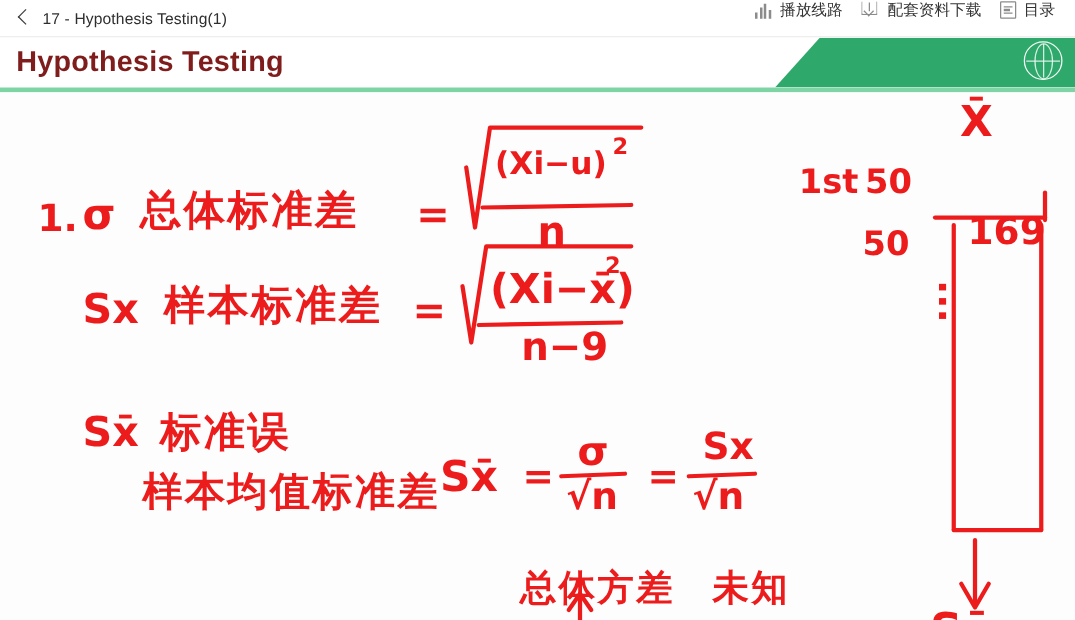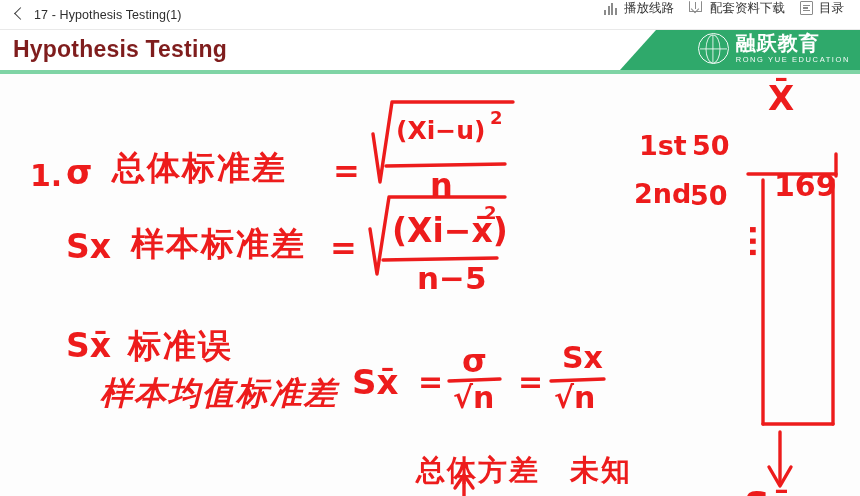--- a/index.html
+++ b/index.html
@@ -115,24 +115,20 @@
     </div>
   </div>
 
   <div class="header">
     <div class="hdr-title">Hypothesis Testing</div>
     <div class="brand"></div>
     <div class="brand-inner">
       <div class="globe">
           <em></em>
         </div>
-      <div class="brand-txt">
-        <div class="brand-cn">融跃教育</div>
-        <div class="brand-en">RONG YUE EDUCATION</div>
-      </div>
     </div>
     <div class="green-strip"></div>
   </div>
 
   <div class="board">
 
     <svg class="ink" viewBox="0 0 860 422" xmlns="http://www.w3.org/2000/svg">
       <g fill="none" stroke="#ed1c1c" stroke-width="3.4" stroke-linecap="round" stroke-linejoin="round">
 
         <path d="M373 60 L380 108 L392 28 L513 28"></path>
@@ -168,40 +164,39 @@
     <div class="htxt" style="left:333px;top:78px;font-size:32px;">=</div>
     <div class="htxt" style="left:396px;top:42px;font-size:25px;">(Xi−u)</div>
     <div class="htxt" style="left:490px;top:33px;font-size:18px;">2</div>
     <div class="htxt" style="left:430px;top:92px;font-size:32px;">n</div>
 
     <div class="htxt" style="left:66px;top:153px;font-size:33px;">Sx</div>
     <div class="htxt" style="left:115px;top:148px;font-size:33px;letter-spacing:2px;margin-left:16px;">样本标准差</div>
     <div class="htxt" style="left:330px;top:155px;font-size:32px;">=</div>
     <div class="htxt" style="left:392px;top:137px;font-size:33px;">(Xi−x̄)</div>
     <div class="htxt" style="left:484px;top:128px;font-size:18px;">2</div>
-    <div class="htxt" style="left:417px;top:186px;font-size:31px;">n−5</div>
+    <div class="htxt" style="left:417px;top:186px;font-size:31px;">n−9</div>
 
     <div class="htxt" style="left:66px;top:252px;font-size:33px;">Sx̄</div>
     <div class="htxt" style="left:128px;top:250px;font-size:33px;letter-spacing:2px;">标准误</div>
-    <div class="htxt" style="left:100px;top:298px;font-size:32px;letter-spacing:2px;font-style:italic;">样本均值标准差</div>
+    <div class="htxt" style="left:114px;top:298px;font-size:32px;letter-spacing:2px;">样本均值标准差</div>
 
     <div class="htxt" style="left:352px;top:288px;font-size:34px;">Sx̄</div>
     <div class="htxt" style="left:418px;top:290px;font-size:30px;">=</div>
     <div class="htxt" style="left:462px;top:268px;font-size:32px;">σ</div>
     <div class="htxt" style="left:453px;top:306px;font-size:30px;">√n</div>
     <div class="htxt" style="left:518px;top:290px;font-size:30px;">=</div>
     <div class="htxt" style="left:562px;top:266px;font-size:30px;">Sx</div>
     <div class="htxt" style="left:554px;top:306px;font-size:30px;">√n</div>
 
     <div class="htxt" style="left:416px;top:377px;font-size:29px;letter-spacing:2px;">总体方差</div>
     <div class="htxt" style="left:570px;top:377px;font-size:29px;letter-spacing:2px;">未知</div>
 
     <div class="htxt" style="left:639px;top:56px;font-size:27px;">1st</div>
     <div class="htxt" style="left:692px;top:56px;font-size:27px;">50</div>
-    <div class="htxt" style="left:634px;top:104px;font-size:27px;">2nd</div>
     <div class="htxt" style="left:690px;top:106px;font-size:27px;">50</div>
 
     <div class="htxt" style="left:768px;top:4px;font-size:34px;">X̄</div>
     <div class="htxt" style="left:774px;top:54px;font-size:30px;margin-top:40px;">169</div>
     <div class="htxt" style="left:778px;top:150px;font-size:30px;transform:rotate(90deg);transform-origin:left top;">...</div>
 
     <div class="htxt" style="left:744px;top:410px;font-size:36px;">Sx̄</div>
 
   </div>
 </div>

